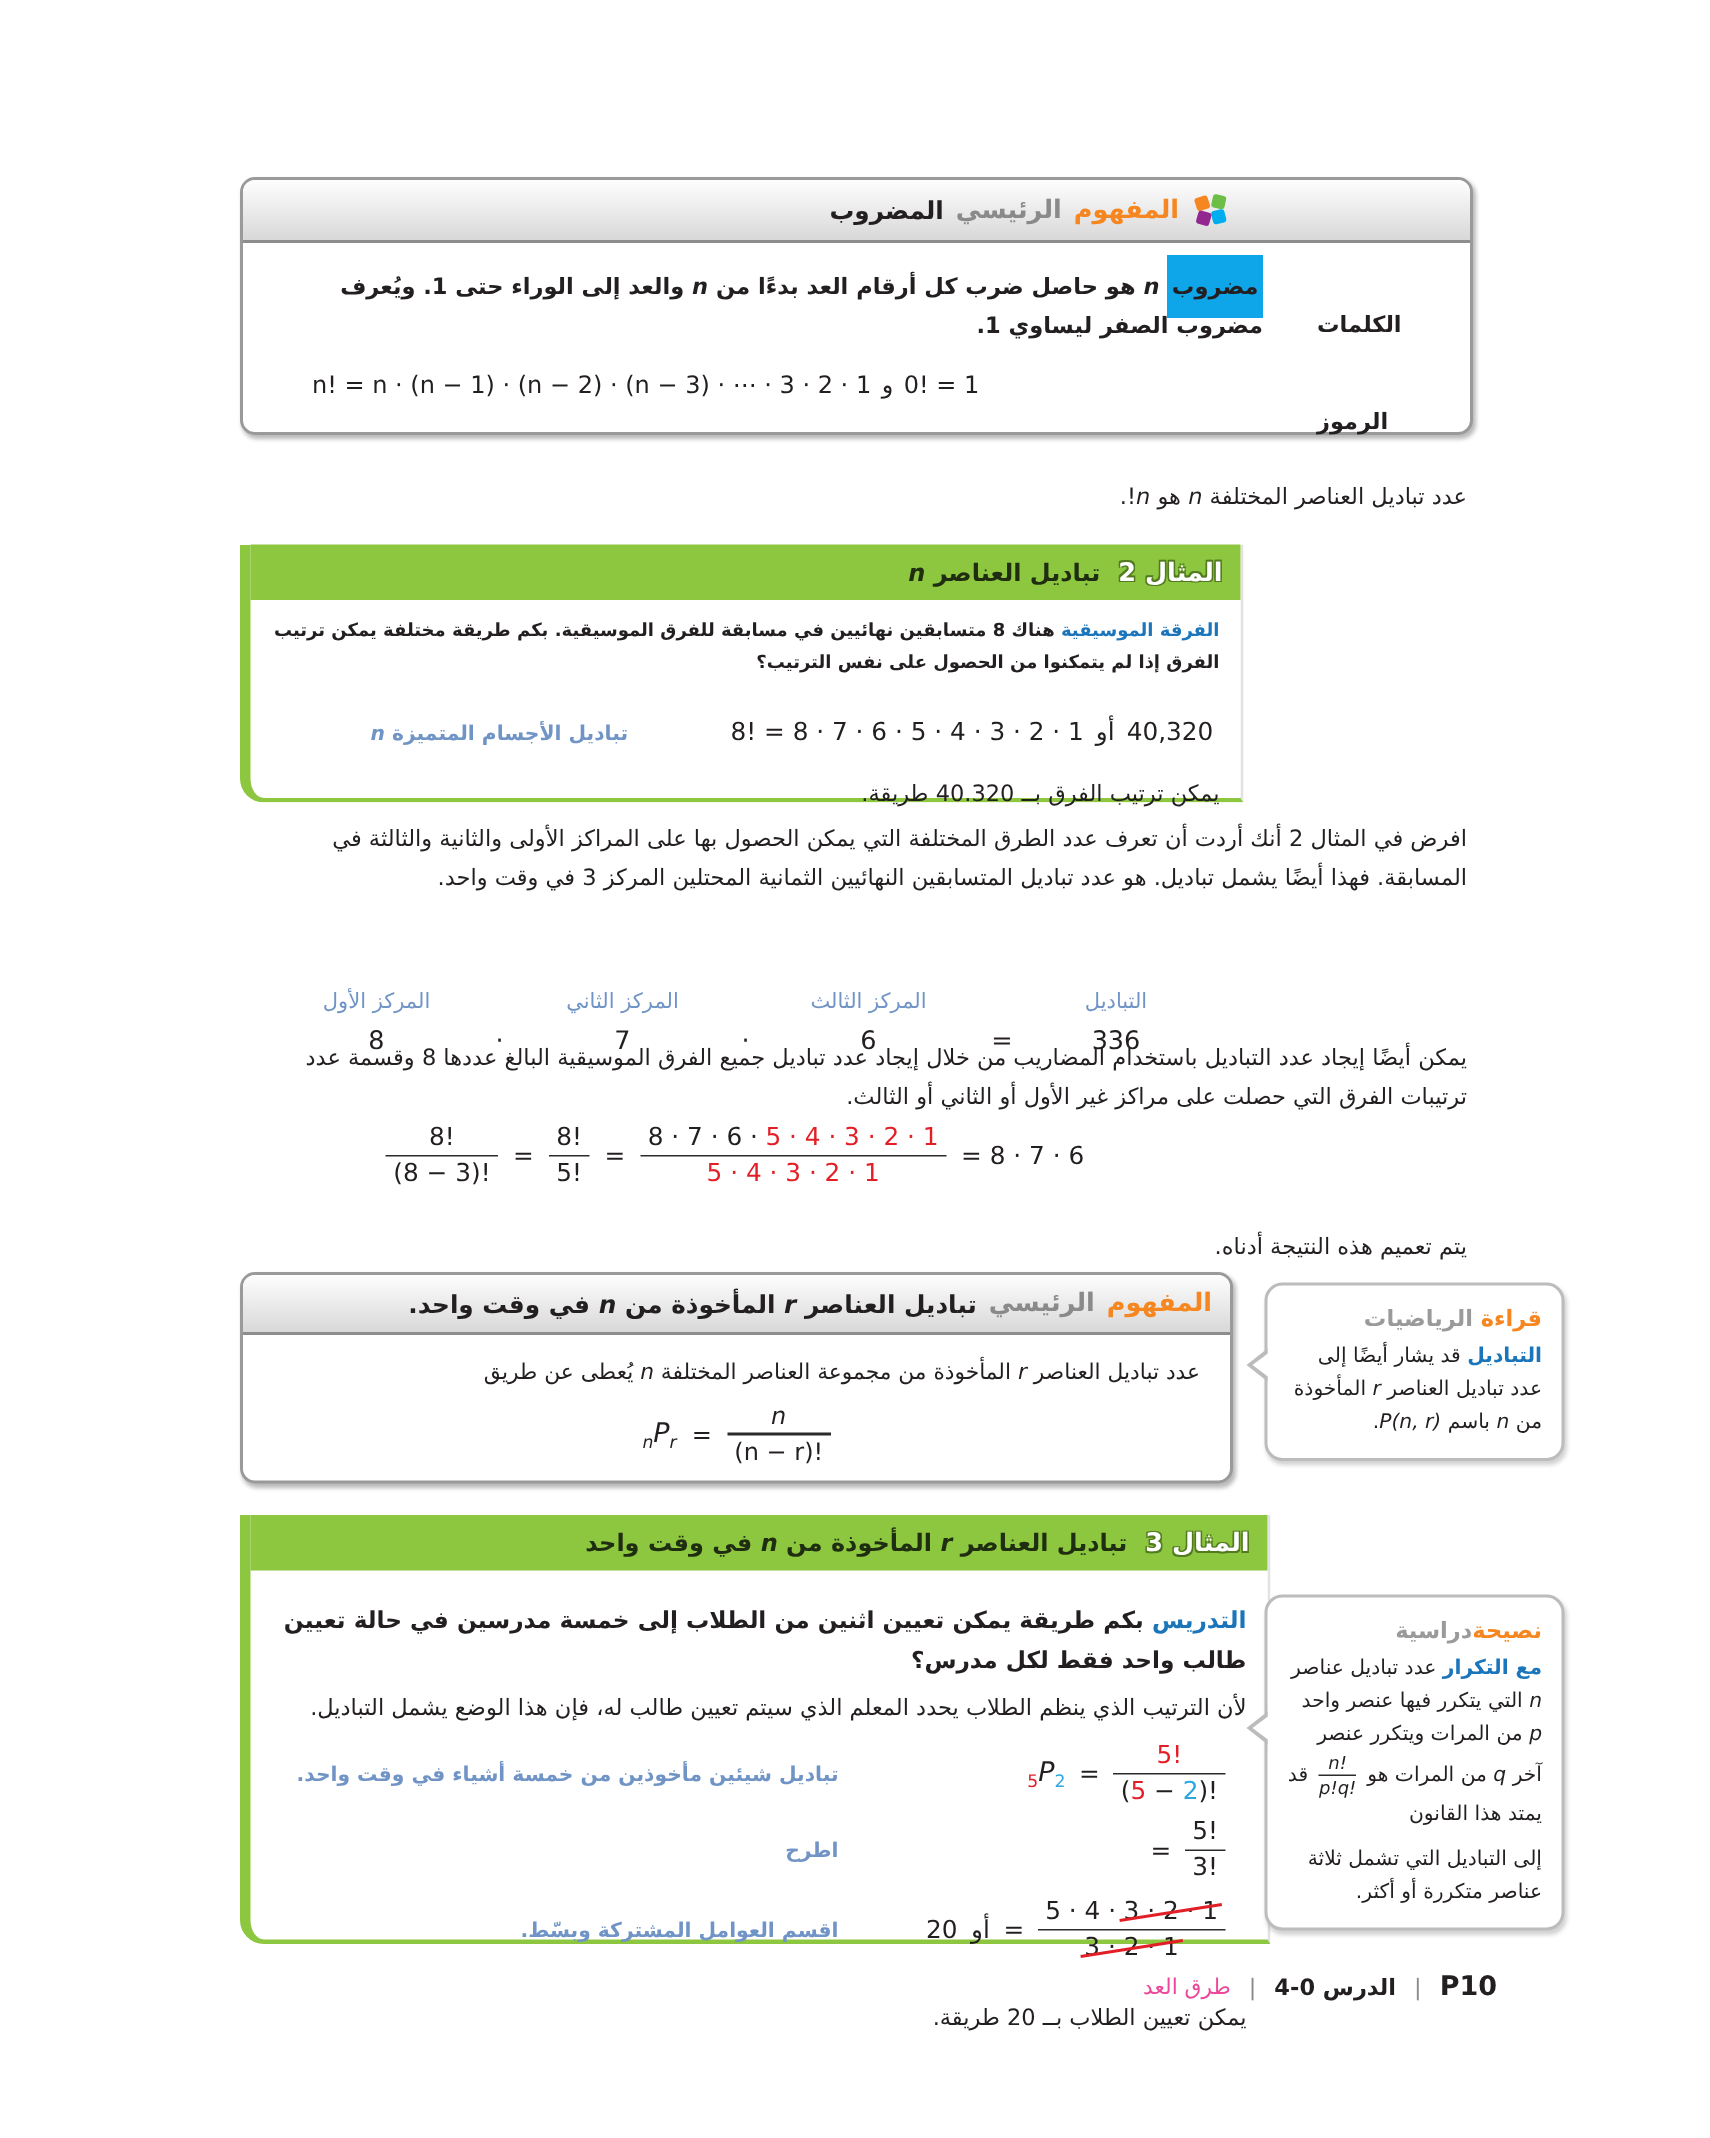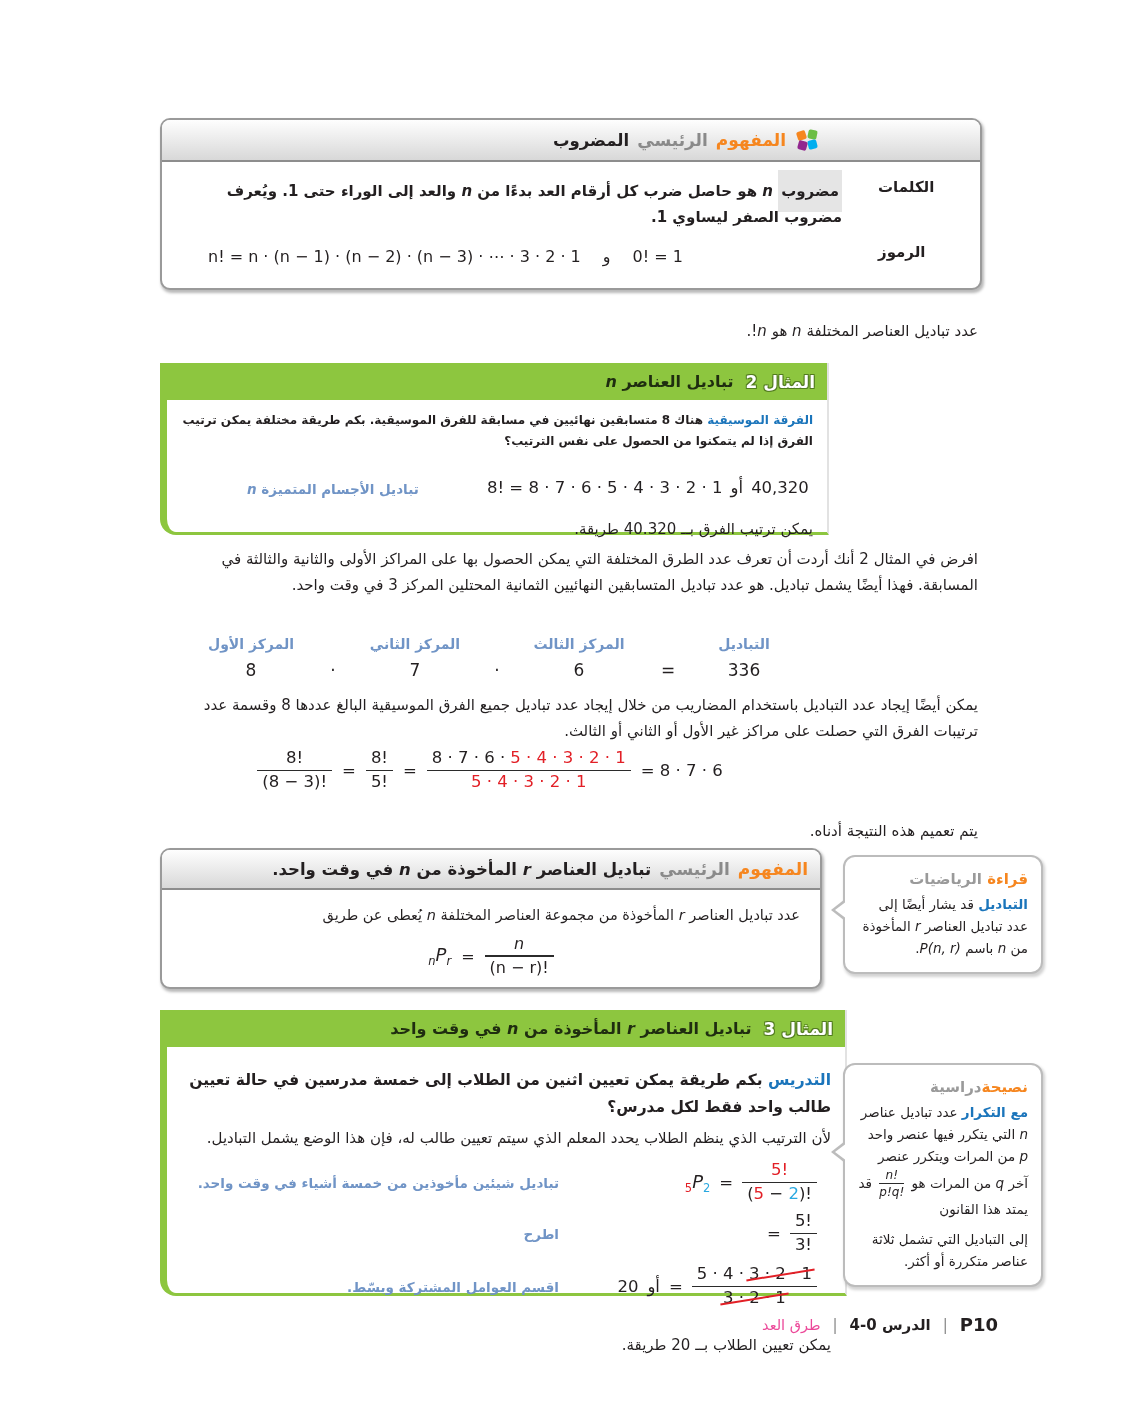--- a/index.html
+++ b/index.html
@@ -9,24 +9,24 @@
   i.v{font-style:italic;font-family:"DejaVu Sans",sans-serif;}
 
   
   .kc-box{background:#fff;border:2px solid #9a9a9a;border-radius:10px;box-shadow:1.5px 2.5px 3px rgba(0,0,0,.28);}
   .kc-head{height:40px;background:linear-gradient(#fefefe,#d8d8d8);border-bottom:2px solid #8d8d8d;
            border-radius:8px 8px 0 0;display:flex;align-items:center;gap:8px;font-weight:bold;font-size:17px;}
   .kc-orange{color:#f6861f;}
   .kc-gray{color:#8a8a8a;}
   .kc-title{color:#231f20;font-size:16.5px;}
   .kc-row{display:flex;align-items:flex-start;}
-  .kc-label{flex:0 0 130px;padding-left:4px;text-align:left;font-weight:bold;font-size:15px;padding-right:0;}
+  .kc-label{flex:0 0 130px;padding-left:4px;text-align:left;font-weight:bold;font-size:15px;padding-right:0;margin-top:29px;}
   .kc-label-inner{display:inline-block;margin-left:32px;}
   .kc-content{flex:1;font-size:15px;line-height:1.75;text-align:right;padding-left:26px;}
-  .hl{background:#e5e5e5;font-weight:bold;padding:12px 3px;}
+  .hl{background:#0ea5e9;font-weight:bold;padding:12px 3px;}
 
   
   .ex-box{background:#fff;border-left:7px solid #8dc63f;border-bottom:3px solid #8dc63f;
           border-right:2px solid #e2e2e2;border-radius:0 0 0 16px;}
   .ex-head{height:37px;background:#8dc63f;display:flex;align-items:center;gap:12px;padding-right:12px;}
   .ex-badge{color:#fff;font-weight:bold;font-size:17px;
             text-shadow:1px 1px 0 #527b20,-1px 1px 0 #527b20,1px -1px 0 #527b20,-1px -1px 0 #527b20;}
   .ex-title{color:#1f2d10;font-weight:bold;font-size:16px;}
   .ex-body{padding:10px 14px 8px 14px;}
   .lead-blue{color:#1b75bb;font-weight:bold;}
@@ -41,21 +41,21 @@
   .frac .bar{height:1.7px;background:#2b2b2b;width:100%;margin:1px 0;}
   .frac .num,.frac .den{padding:0 5px;display:flex;gap:5px;align-items:baseline;}
   .red{color:#e21f26;}
   .cyan{color:#29a8e0;}
   .sub{font-size:11.5px;vertical-align:-4px;}
   .struck{position:relative;display:inline-block;}
   .struck::after{content:"";position:absolute;left:-3px;right:-3px;top:46%;height:2.2px;background:#e21f26;transform:rotate(-9deg);}
 
   
   .ptable{direction:ltr;display:grid;grid-template-columns:130px 34px 130px 34px 130px 48px 104px;text-align:center;}
-  .ptable .hd{color:#7094c6;font-weight:bold;font-size:14px;padding-bottom:8px;}
+  .ptable .hd{color:#7094c6;font-weight:normal;font-size:14px;padding-bottom:8px;margin-top:24px;}
   .ptable .vl{font-size:17px;}
 
   
   .sidebar{position:absolute;width:170px;background:#fff;border:2px solid #bcbcbc;border-radius:12px;
            padding:10px 13px 12px 13px;font-size:13.5px;line-height:1.62;text-align:right;
            box-shadow:1.5px 2.5px 3px rgba(0,0,0,.18);}
   .sb-title{font-size:15px;font-weight:bold;margin-bottom:3px;}
   .sb-o{color:#f6861f;}
   .sb-g{color:#9a9a9a;}
   .tail-o{position:absolute;left:-14px;width:0;height:0;border-style:solid;
@@ -105,21 +105,21 @@
       <div class="kc-content bold">
         <span class="hl">مضروب</span>
         <i class="v">n</i>
         <span>هو حاصل ضرب كل أرقام العد بدءًا من</span>
         <i class="v">n</i>
         <span>والعد إلى الوراء حتى 1. ويُعرف مضروب الصفر ليساوي 1.</span>
       </div>
     </div>
     <div class="kc-row" style="padding:12px 4px 0 0;">
       <div class="kc-label"><span class="kc-label-inner">الرموز</span></div>
-      <div class="kc-content" style="direction:ltr;display:flex;gap:22px;align-items:center;padding-left:0;font-size:16px;">
+      <div class="kc-content" style="direction:ltr;display:flex;gap:7px;align-items:center;padding-left:0;font-size:16px;">
         <span style="margin-left:46px;">n! = n · (n − 1) · (n − 2) · (n − 3) · ⋯ · 3 · 2 · 1</span>
         <span>و</span>
         <span>0! = 1</span>
       </div>
     </div>
   </div>
 
   <div class="abs para" style="top:318px;left:160px;width:818px;">
     <span>عدد تباديل العناصر المختلفة</span>
     <i class="v">n</i>

